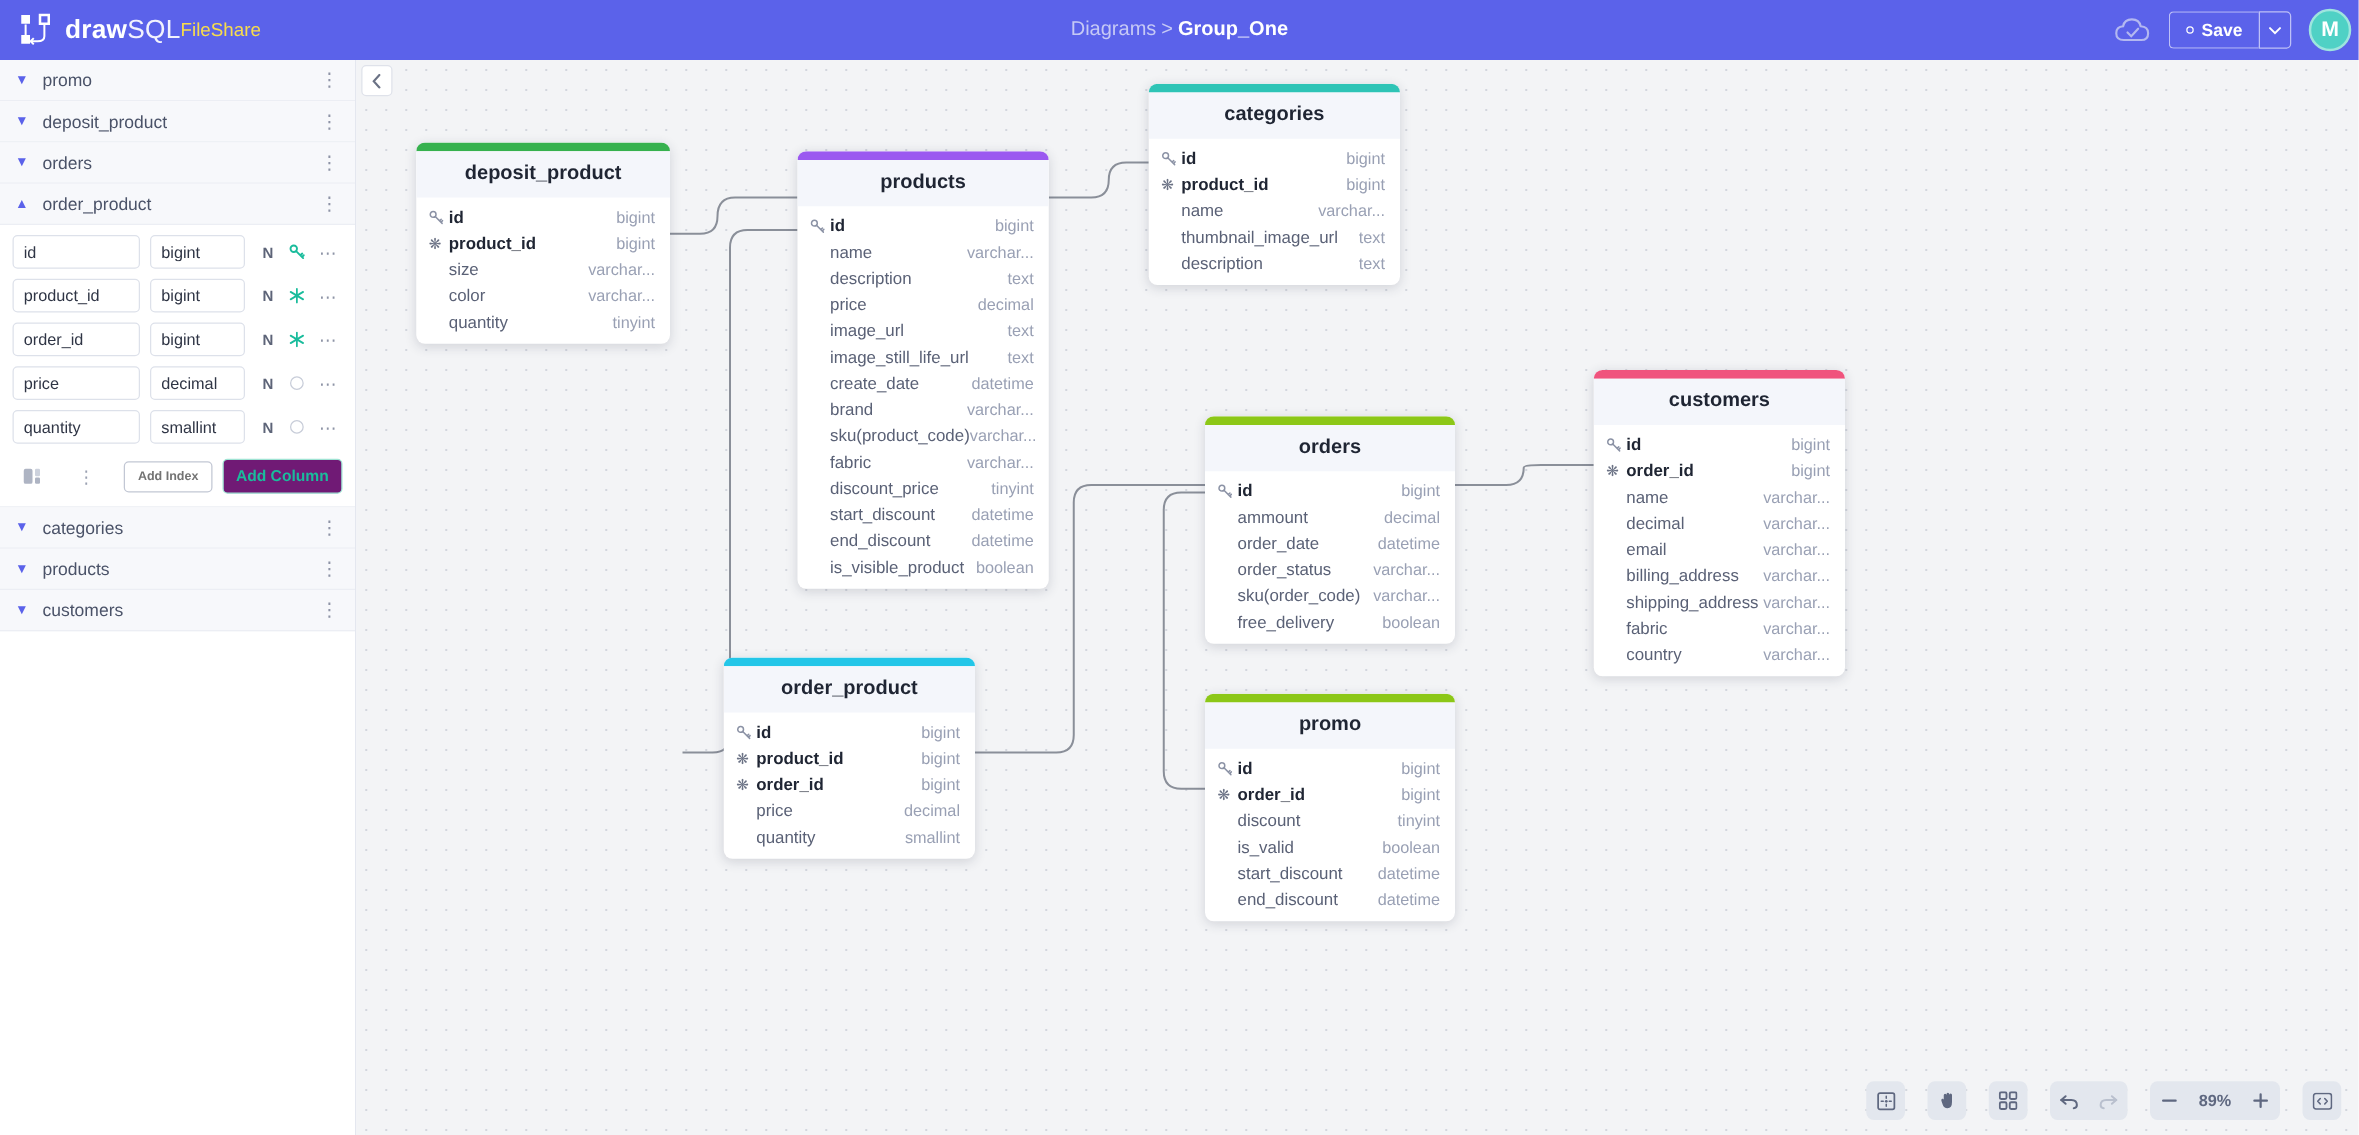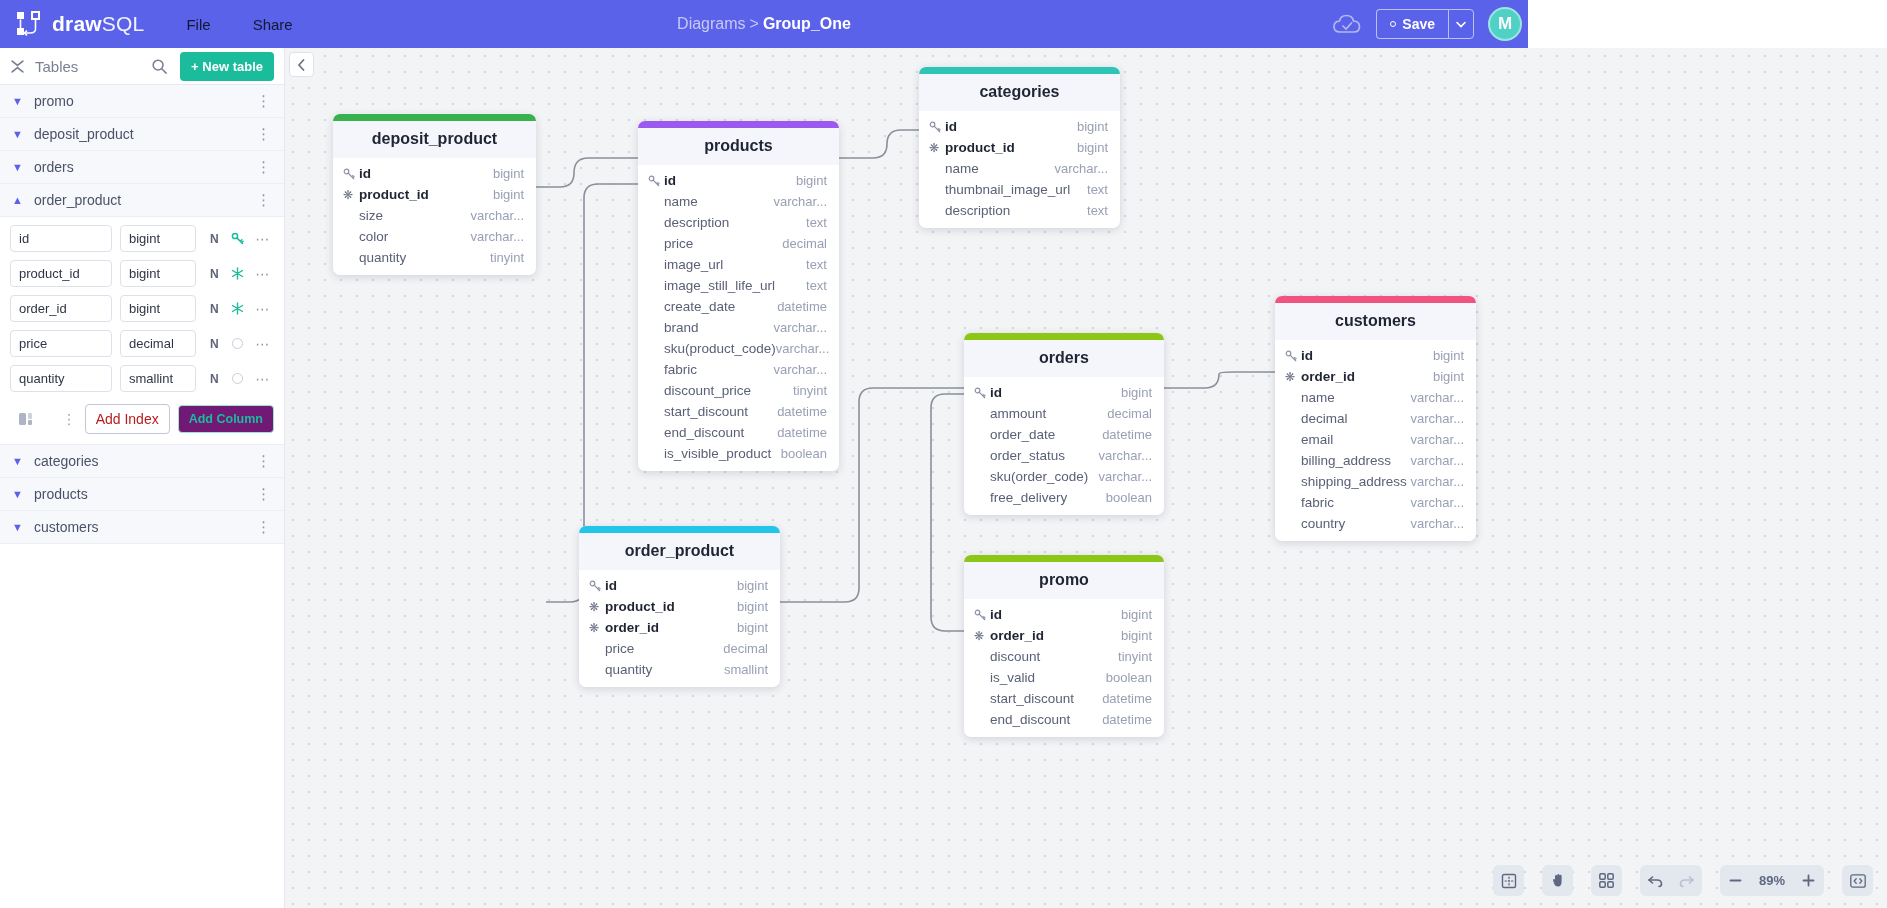--- a/index.html
+++ b/index.html
@@ -8,33 +8,33 @@
     font-family: "Liberation Sans", sans-serif;
     overflow: hidden;
     background: #ffffff;
   }
 
   #app { position: relative; width: 1887px; height: 908px; }
 
   
   .topbar {
     position: absolute; top: 0; left: 0;
-    width: 1528px; height: 48px;
+    width: 1887px; height: 48px;
     background: #5b62ea;
     display: flex; align-items: center;
     z-index: 40;
   }
   .brand { display: flex; align-items: center; margin-left: 14px; }
   .brand-logo { width: 30px; height: 30px; margin-right: 8px; }
   .brand-text { font-size: 21px; color: #ffffff; letter-spacing: .2px; }
   .brand-text b { font-weight: 700; }
   .brand-text span { font-weight: 400; opacity: .92; }
   .menu-item {
-    color: #0f172a; font-size: 15px; font-weight: 500;
-    margin-left: 42px; cursor: pointer; opacity: .97;
+    color: #fde047; font-size: 15px; font-weight: 500;
+    cursor: pointer; opacity: .97;
   }
   .menu-item:first-of-type { margin-left: 62px; }
   .breadcrumb {
     position: absolute; left: 50%; transform: translateX(-50%);
     font-size: 16px; white-space: nowrap;
   }
   .bc-parent { color: #c6c9f5; }
   .bc-sep { color: #c6c9f5; margin: 0 4px; }
   .bc-current { color: #ffffff; font-weight: 700; }
   .topbar-right {
@@ -127,22 +127,22 @@
     border: 1.5px solid #c8cdd9; display: inline-block;
   }
   .sb-actions {
     display: flex; align-items: center;
     padding: 8px 10px 10px 10px; gap: 0;
     border-bottom: 1px solid #eceef4;
   }
   .act-icon1 { width: 20px; height: 16px; margin-left: 8px; color: #aeb4c3; }
   .act-dots { margin-left: 24px; color: #9aa0b1; font-size: 14px; }
   .btn-add-index {
-    margin-left: auto; font-size: 14px; font-weight: 400;
-    color: #b91c1c; background: #fff;
+    margin-left: auto; font-size: 10px; font-weight: 700;
+    color: #737373; background: #fff;
     border: 1px solid #c2c7d4; border-radius: 4px;
     padding: 6px 10px; cursor: pointer;
   }
   .btn-add-column {
     margin-left: 8px; font-size: 12.5px; font-weight: 700;
     color: #1abc9c; background: #701a75;
     border: 1px solid #9fe3d3; border-radius: 4px;
     padding: 6px 10px; cursor: pointer;
   }
 
@@ -256,32 +256,20 @@
             </svg>
         </div>
       </div>
       <div class="avatar">
         <span>M</span>
       </div>
     </div>
   </div>
 
   <div class="sidebar">
-    <div class="sb-header">
-      <svg class="sb-collapse" viewBox="0 0 14 14">
-        <path d="M2 2 L7 6 L12 2" fill="none" stroke="#7a8195" stroke-width="1.6" stroke-linecap="round"></path>
-        <path d="M2 12 L7 8 L12 12" fill="none" stroke="#7a8195" stroke-width="1.6" stroke-linecap="round"></path>
-      </svg>
-      <div class="sb-title">Tables</div>
-      <svg class="sb-search" viewBox="0 0 18 18">
-        <circle cx="7.5" cy="7.5" r="5.2" fill="none" stroke="#7b8194" stroke-width="1.6"></circle>
-        <path d="M11.4 11.4 L16 16" stroke="#7b8194" stroke-width="1.6" stroke-linecap="round"></path>
-      </svg>
-      <button class="new-table-btn">+ New table</button>
-    </div>
 
     <div class="sb-list">
 
       <div class="sb-row">
         <span class="sb-chev">▼</span>
         <span class="sb-name">promo</span>
         <span class="sb-dots">⋮</span>
       </div>
 
       <div class="sb-row">

